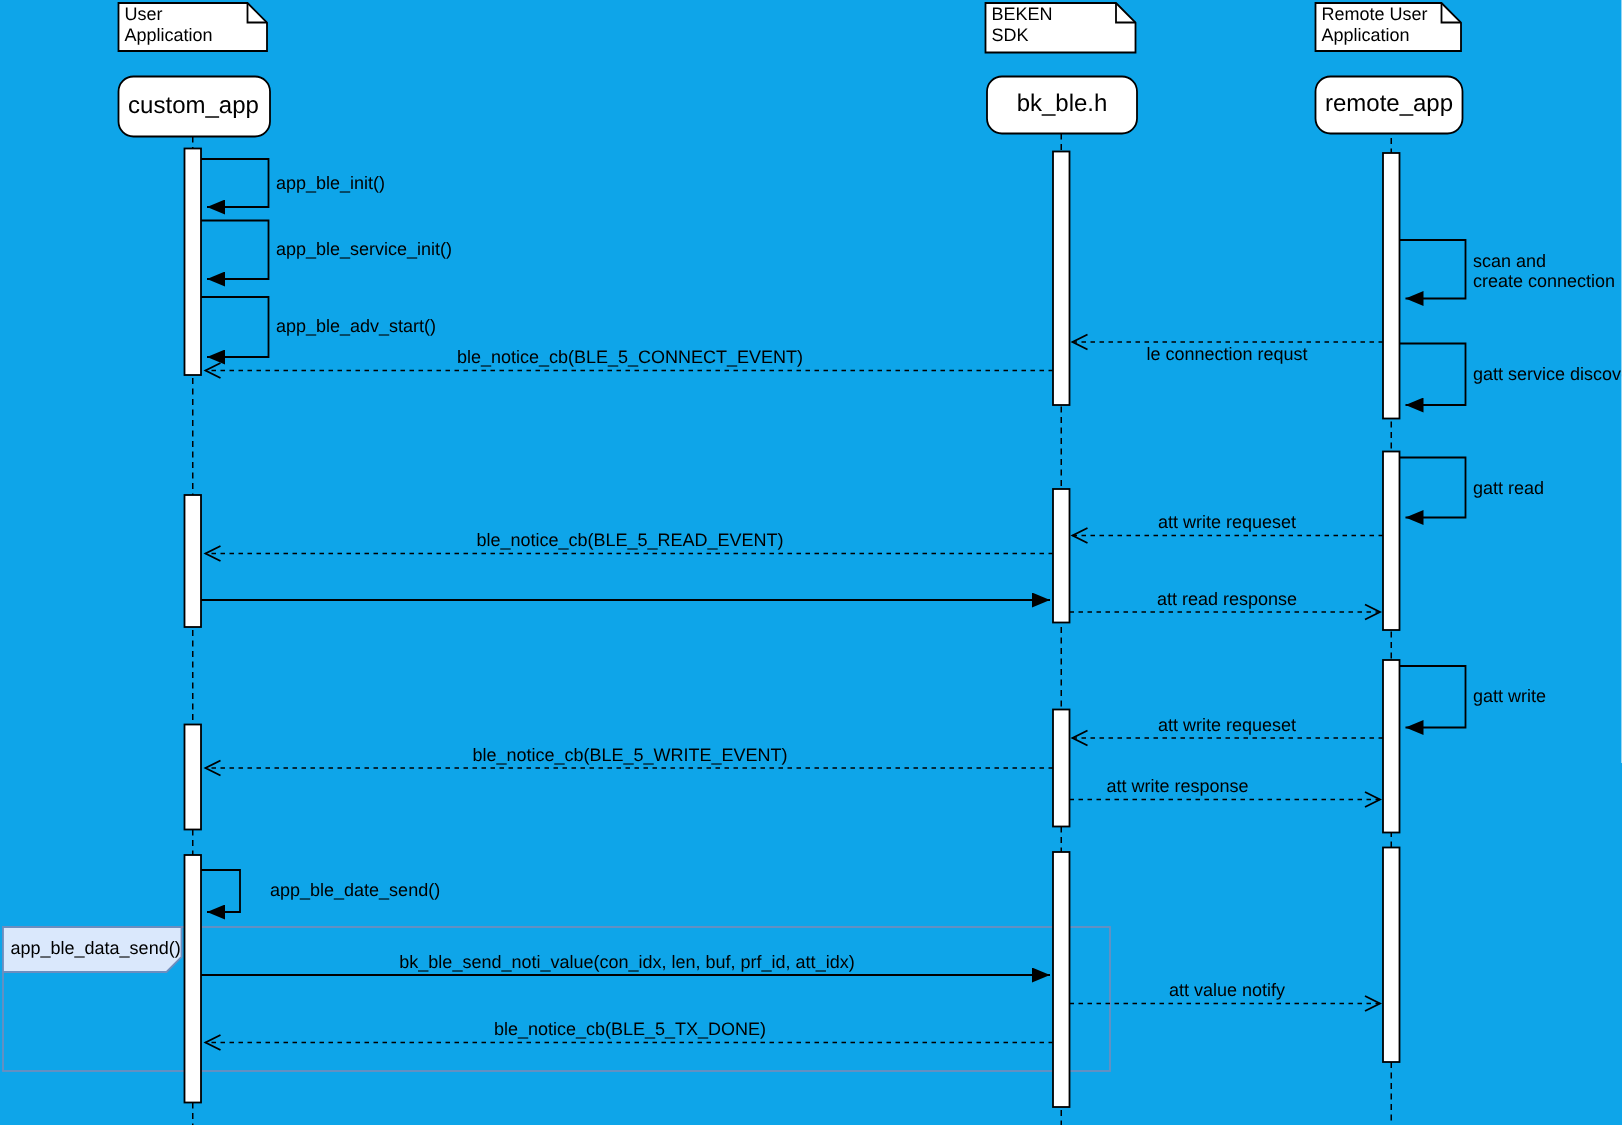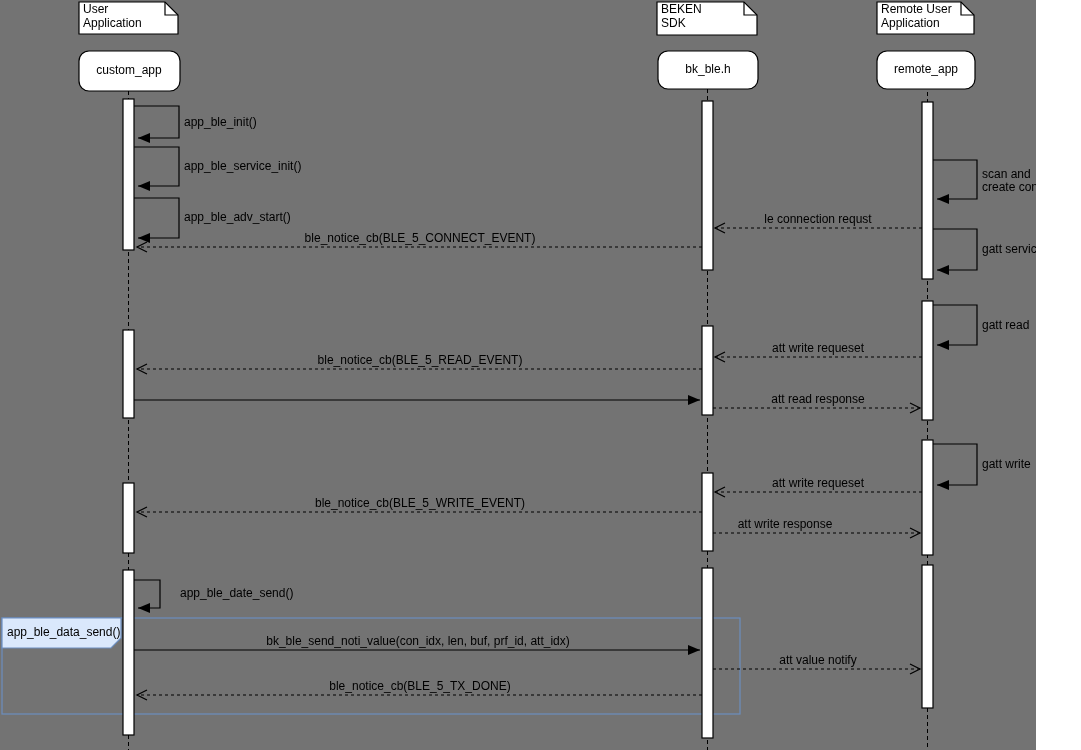--- a/index.html
+++ b/index.html
@@ -1,34 +1,33 @@
 <!DOCTYPE html>
 <html><head>
 <meta charset="utf-8">
 <style>
   html,body{margin:0;padding:0;background:#ffffff;}
   .canvas{
     position:relative;
-    width:995px;height:750px;
-    background:#737373;
+    width:1081px;height:750px;
+    background:#0ea5e9;
     font-family:"Liberation Sans",sans-serif;
     overflow:hidden;
-    padding-left:41px;
   }
   .layer{position:absolute;left:0;top:0;}
   .lbl{
     position:absolute;
     white-space:nowrap;
     font-size:12px;
     line-height:13px;
     color:#000;
   }
   .c{transform:translateX(-50%);}
   .note-txt{line-height:13.5px;}
-  .obj-lbl{font-size:12px;}
+  .obj-lbl{font-size:16px;}
 </style>
 </head>
 <body>
 
 <div class="canvas">
 
   <svg class="layer" width="1081" height="750" viewBox="0 0 1081 750">
     <defs>
       <marker id="mf" markerWidth="13" markerHeight="10" refX="12" refY="5" orient="auto" markerUnits="userSpaceOnUse">
         <path d="M0,0 L12,5 L0,10 Z" fill="#000"></path>
@@ -127,21 +126,21 @@
   <div class="lbl" style="left:982px;top:243px">gatt service discover</div>
   <div class="lbl" style="left:982px;top:319px">gatt read</div>
   <div class="lbl" style="left:982px;top:458px">gatt write</div>
 
   <div class="lbl c" style="left:420px;top:232px">ble_notice_cb(BLE_5_CONNECT_EVENT)</div>
   <div class="lbl c" style="left:420px;top:354px">ble_notice_cb(BLE_5_READ_EVENT)</div>
   <div class="lbl c" style="left:420px;top:497px">ble_notice_cb(BLE_5_WRITE_EVENT)</div>
   <div class="lbl c" style="left:418px;top:635px">bk_ble_send_noti_value(con_idx, len, buf, prf_id, att_idx)</div>
   <div class="lbl c" style="left:420px;top:680px">ble_notice_cb(BLE_5_TX_DONE)</div>
 
-  <div class="lbl c" style="left:818px;top:213px">le connection requst</div>
+  <div class="lbl c" style="left:818px;top:230px">le connection requst</div>
   <div class="lbl c" style="left:818px;top:342px">att write requeset</div>
   <div class="lbl c" style="left:818px;top:393px">att read response</div>
   <div class="lbl c" style="left:818px;top:477px">att write requeset</div>
   <div class="lbl c" style="left:785px;top:518px">att write response</div>
   <div class="lbl c" style="left:818px;top:654px">att value notify</div>
 
   <div class="lbl" style="left:7px;top:626px">app_ble_data_send()</div>
 
 </div>
 

